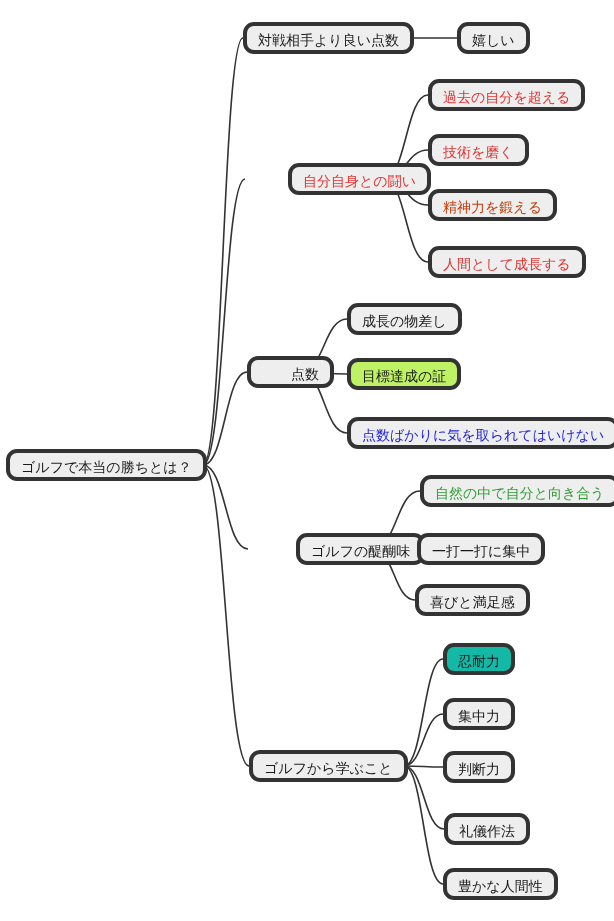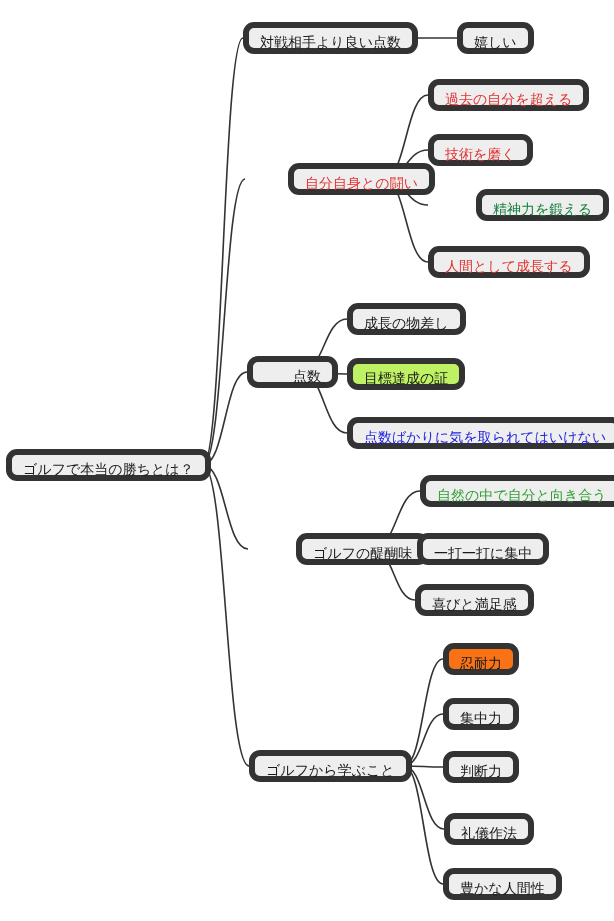--- a/index.html
+++ b/index.html
@@ -19,21 +19,21 @@
     position: absolute;
     left: 0;
     top: 0;
     z-index: 0;
   }
   .mm-node {
     position: absolute;
     box-sizing: border-box;
     height: 32px;
     padding: 4px 11px;
-    border: 6px solid #a16207;
+    border: 4px solid #a16207;
     border-radius: 11px;
     background: #eeeeee;
     font-size: 14px;
     line-height: 20px;
     white-space: nowrap;
     color: #1a1a1a;
     z-index: 1;
   }
 </style>
 </head>
@@ -63,30 +63,30 @@
       <path d="M 404 766 C 424 766, 424 829, 444 829" fill="none" stroke="#333333" stroke-width="1.6"></path>
       <path d="M 404 766 C 423.5 766, 423.5 884, 443 884" fill="none" stroke="#333333" stroke-width="1.6"></path>
     </svg>
   <div id="nodes-layer">
       <div class="mm-node" style="left: 6px; top: 449px; color: rgb(26, 26, 26); background: rgb(238, 238, 238); border-color: rgb(51, 51, 51);">ゴルフで本当の勝ちとは？</div>
       <div class="mm-node" style="left: 243px; top: 22px; color: rgb(26, 26, 26); background: rgb(238, 238, 238); border-color: rgb(51, 51, 51);">対戦相手より良い点数</div>
       <div class="mm-node" style="left: 457px; top: 22px; color: rgb(26, 26, 26); background: rgb(238, 238, 238); border-color: rgb(51, 51, 51);">嬉しい</div>
       <div class="mm-node" style="left: 245px; top: 163px; color: rgb(226, 51, 51); background: rgb(238, 238, 238); border-color: rgb(51, 51, 51); margin-left: 43px;">自分自身との闘い</div>
       <div class="mm-node" style="left: 428px; top: 79px; color: rgb(226, 51, 51); background: rgb(238, 238, 238); border-color: rgb(51, 51, 51);">過去の自分を超える</div>
       <div class="mm-node" style="left: 428px; top: 134px; color: rgb(226, 51, 51); background: rgb(238, 238, 238); border-color: rgb(51, 51, 51);">技術を磨く</div>
-      <div class="mm-node" style="left: 428px; top: 189px; color: #15803d; background: rgb(238, 238, 238); border-color: rgb(51, 51, 51); margin-left: 48px;">精神力を鍛える</div>
+      <div class="mm-node" style="left: 428px; top: 189px; color: #c2410c; background: rgb(238, 238, 238); border-color: rgb(51, 51, 51);">精神力を鍛える</div>
       <div class="mm-node" style="left: 428px; top: 246px; color: rgb(226, 51, 51); background: rgb(238, 238, 238); border-color: rgb(51, 51, 51);">人間として成長する</div>
       <div class="mm-node" style="left: 247px; top: 356px; color: rgb(26, 26, 26); background: rgb(238, 238, 238); border-color: rgb(51, 51, 51); padding-left: 40px;">点数</div>
       <div class="mm-node" style="left: 347px; top: 303px; color: rgb(26, 26, 26); background: rgb(238, 238, 238); border-color: rgb(51, 51, 51);">成長の物差し</div>
       <div class="mm-node" style="left: 347px; top: 358px; color: rgb(26, 26, 26); background: #bef264; border-color: rgb(51, 51, 51);">目標達成の証</div>
       <div class="mm-node" style="left: 347px; top: 417px; color: rgb(34, 34, 221); background: rgb(238, 238, 238); border-color: rgb(51, 51, 51);">点数ばかりに気を取られてはいけない</div>
       <div class="mm-node" style="left: 248px; top: 533px; color: rgb(26, 26, 26); background: rgb(238, 238, 238); border-color: rgb(51, 51, 51); margin-left: 48px;">ゴルフの醍醐味</div>
       <div class="mm-node" style="left: 420px; top: 475px; color: rgb(46, 158, 50); background: rgb(238, 238, 238); border-color: rgb(51, 51, 51);">自然の中で自分と向き合う</div>
       <div class="mm-node" style="left: 417px; top: 533px; color: rgb(26, 26, 26); background: rgb(238, 238, 238); border-color: rgb(51, 51, 51);">一打一打に集中</div>
       <div class="mm-node" style="left: 415px; top: 584px; color: rgb(26, 26, 26); background: rgb(238, 238, 238); border-color: rgb(51, 51, 51);">喜びと満足感</div>
       <div class="mm-node" style="left: 249px; top: 750px; color: rgb(26, 26, 26); background: rgb(238, 238, 238); border-color: rgb(51, 51, 51);">ゴルフから学ぶこと</div>
-      <div class="mm-node" style="left: 443px; top: 643px; color: rgb(26, 26, 26); background: #f97316; border-color: rgb(51, 51, 51);">忍耐力</div>
+      <div class="mm-node" style="left: 443px; top: 643px; color: rgb(26, 26, 26); background: #14b8a6; border-color: rgb(51, 51, 51);">忍耐力</div>
       <div class="mm-node" style="left: 443px; top: 698px; color: rgb(26, 26, 26); background: rgb(238, 238, 238); border-color: rgb(51, 51, 51);">集中力</div>
       <div class="mm-node" style="left: 443px; top: 751px; color: rgb(26, 26, 26); background: rgb(238, 238, 238); border-color: rgb(51, 51, 51);">判断力</div>
       <div class="mm-node" style="left: 444px; top: 813px; color: rgb(26, 26, 26); background: rgb(238, 238, 238); border-color: rgb(51, 51, 51);">礼儀作法</div>
       <div class="mm-node" style="left: 443px; top: 868px; color: rgb(26, 26, 26); background: rgb(238, 238, 238); border-color: rgb(51, 51, 51);">豊かな人間性</div>
     </div>
 </div>
 
 </body></html>

